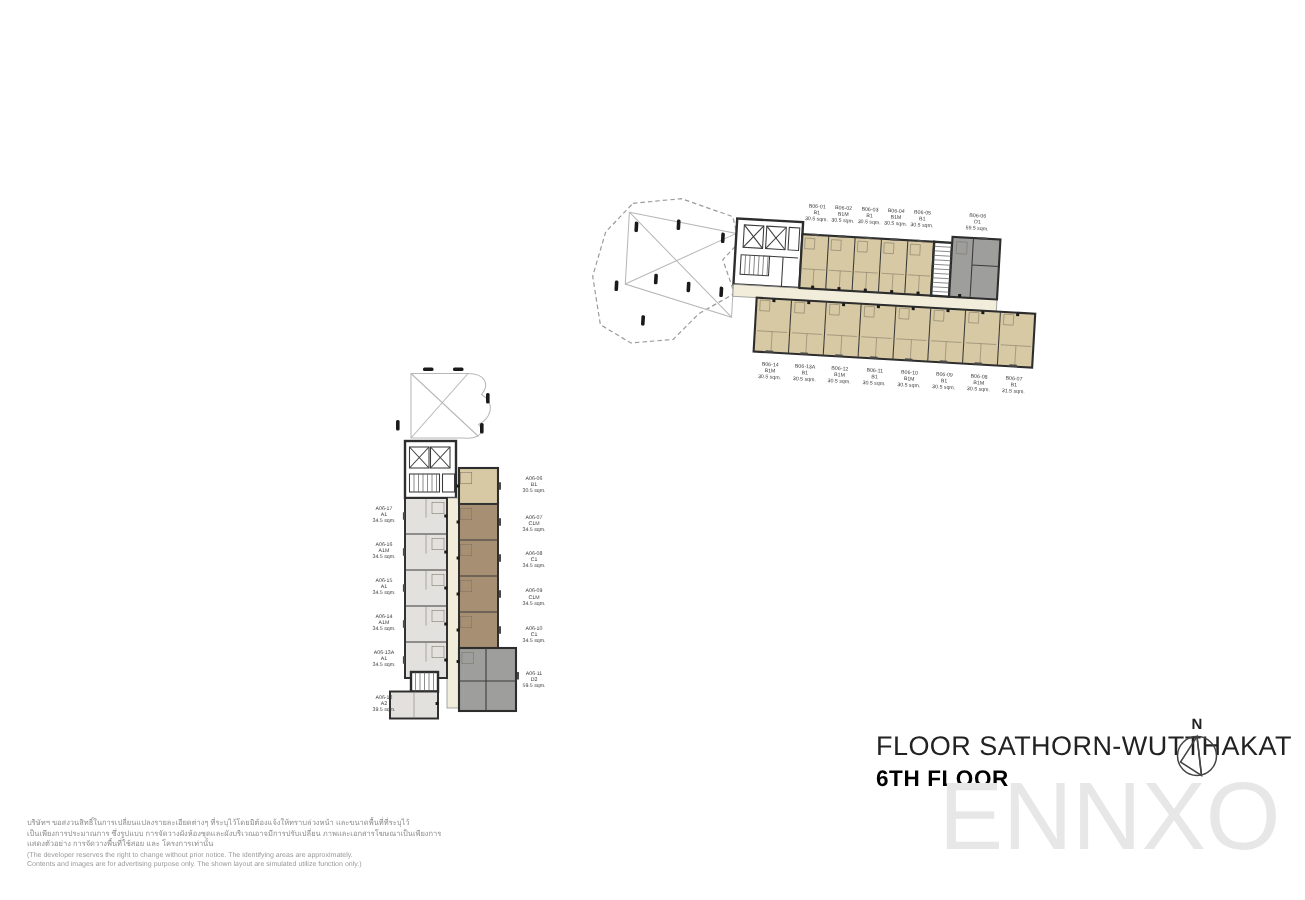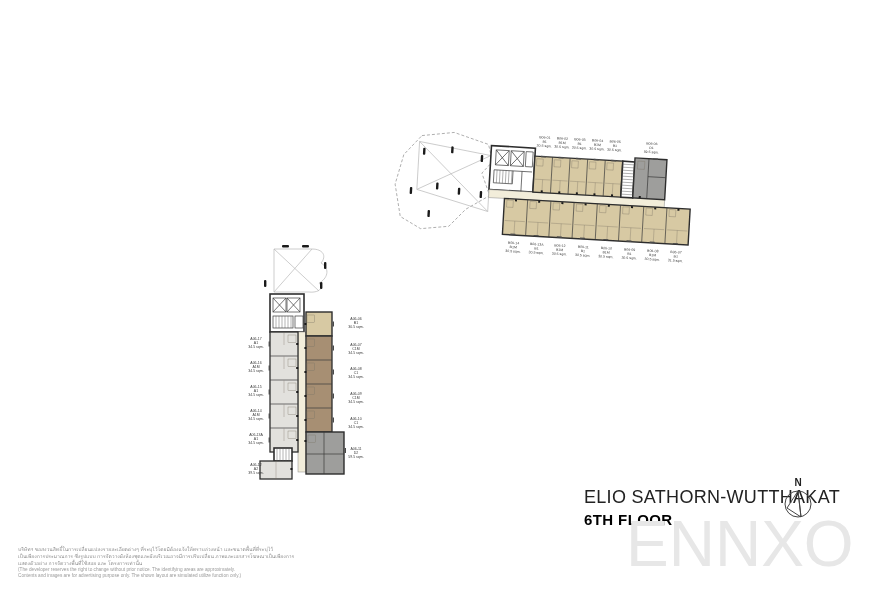--- a/index.html
+++ b/index.html
@@ -298,21 +298,21 @@
           <text class="ulabel"><tspan x="116" y="103.8">A06-07</tspan><tspan x="116" y="108">C1M</tspan><tspan x="116" y="112.2">34.5 sqm.</tspan></text>
           <text class="ulabel"><tspan x="116" y="127.8">A06-08</tspan><tspan x="116" y="132">C1</tspan><tspan x="116" y="136.2">34.5 sqm.</tspan></text>
           <text class="ulabel"><tspan x="116" y="152.8">A06-09</tspan><tspan x="116" y="157">C1M</tspan><tspan x="116" y="161.20000000000002">34.5 sqm.</tspan></text>
           <text class="ulabel"><tspan x="116" y="177.8">A06-10</tspan><tspan x="116" y="182">C1</tspan><tspan x="116" y="186.20000000000002">34.5 sqm.</tspan></text>
           <text class="ulabel"><tspan x="116" y="207.8">A06-11</tspan><tspan x="116" y="212">D2</tspan><tspan x="116" y="216.20000000000002">59.5 sqm.</tspan></text>
         </g>
     </svg>
   </div>
 
   <div class="titleblock">
-    <div class="title">ELIO SATHORN-WUTTHAKAT</div>
+    <div class="title">FLOOR SATHORN-WUTTHAKAT</div>
     <div class="floor">6TH FLOOR</div>
   </div>
 
   <svg class="compass" width="38" height="48">
     <text x="19" y="12" class="ntext">N</text>
     <circle cx="19" cy="30" r="13" class="cc"></circle>
     <path class="cc" d="M19,17 L8,34 L22,43 Z"></path>
     <line class="cc" x1="19" y1="17" x2="22" y2="43"></line>
   </svg>
 

